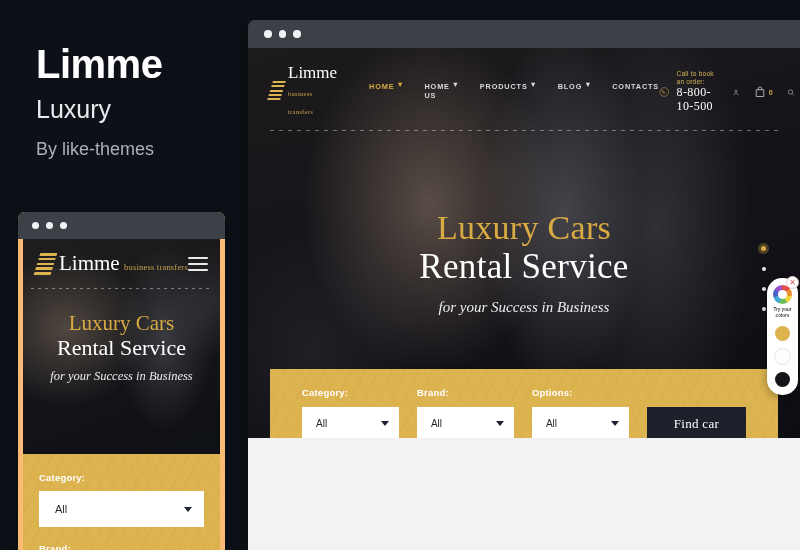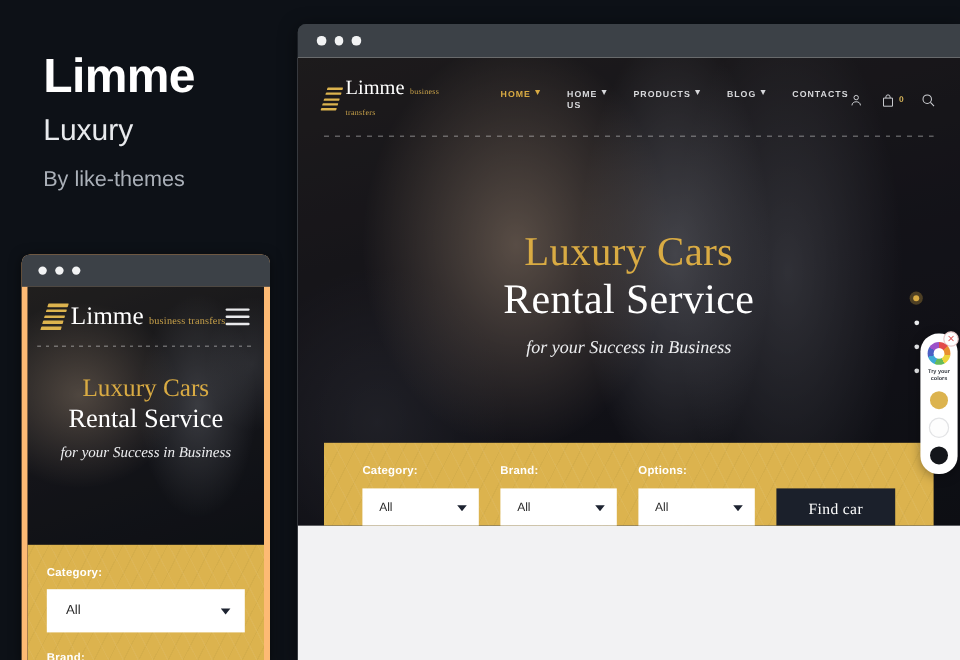--- a/index.html
+++ b/index.html
@@ -263,20 +263,30 @@
             <span class="navitem">
               <span>BLOG</span>
               <span class="navcar">▼</span>
             </span>
             <span class="navitem">
               <span>CONTACTS</span>
             </span>
           </nav>
 
           <div class="dright">
+            <span class="phone">
+              <svg class="icn" width="18" height="18" viewBox="0 0 24 24" fill="none" stroke="#c9a24a" stroke-width="1.3">
+                <circle cx="12" cy="12" r="10"></circle>
+                <path d="M8.6 8.2c-.5.9-.2 2.2.9 3.4 1.1 1.2 2.4 1.6 3.3 1.2l1.6 1.4c-1.3 1.2-3.6.7-5.4-1.1-1.8-1.8-2.4-4.1-1.3-5.4z"></path>
+              </svg>
+              <span class="ptxt">
+                <span class="p1" style="display:block">Call to book an order:</span>
+                <span class="p2" style="display:block">8-800-10-500</span>
+              </span>
+            </span>
 
             <svg class="icn" width="13" height="13" viewBox="0 0 24 24" fill="none" stroke="#cfd1d5" stroke-width="1.5">
               <circle cx="12" cy="8" r="3.4"></circle>
                 <path d="M5.5 20c0-3.6 2.9-5.6 6.5-5.6s6.5 2 6.5 5.6"></path>
             </svg>
 
             <span class="bagwrap">
               <svg class="icn" width="12" height="12" viewBox="0 0 24 24" fill="none" stroke="#cfd1d5" stroke-width="1.6">
                 <path d="M4.5 7.5h15V21h-15z"></path>
                   <path d="M8.5 7.5V5.6a3.5 3.5 0 0 1 7 0v1.9"></path>

